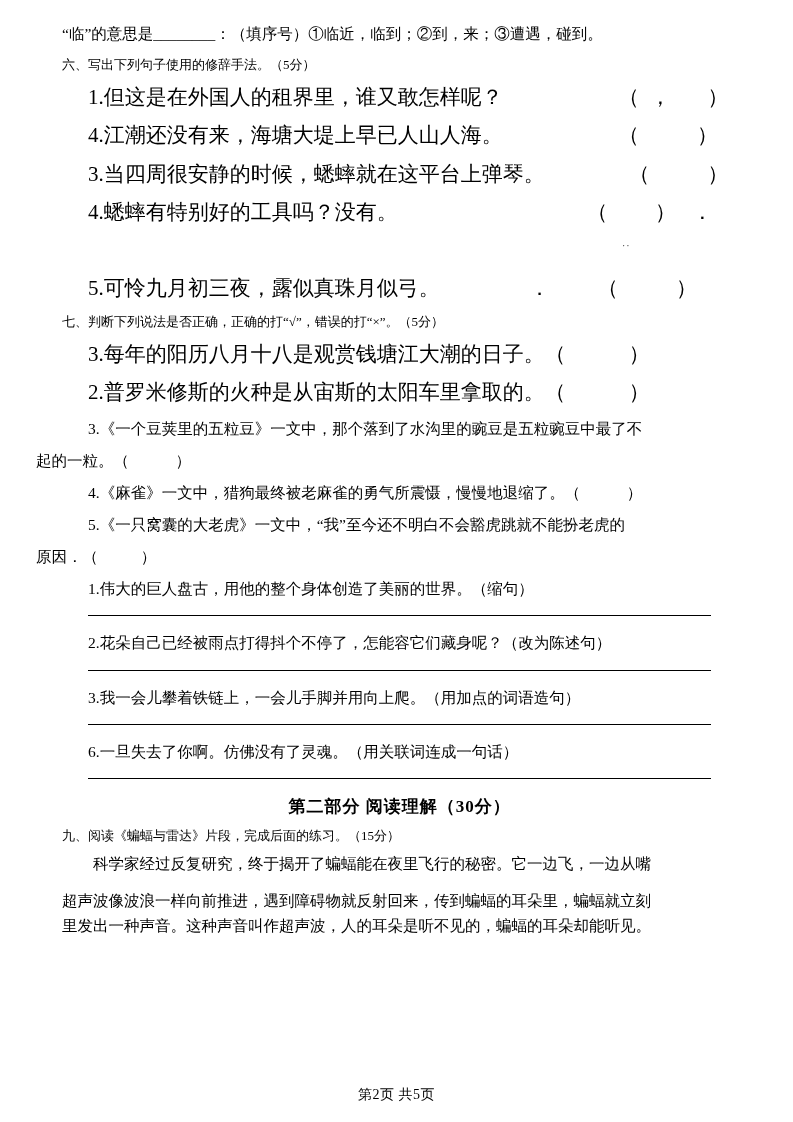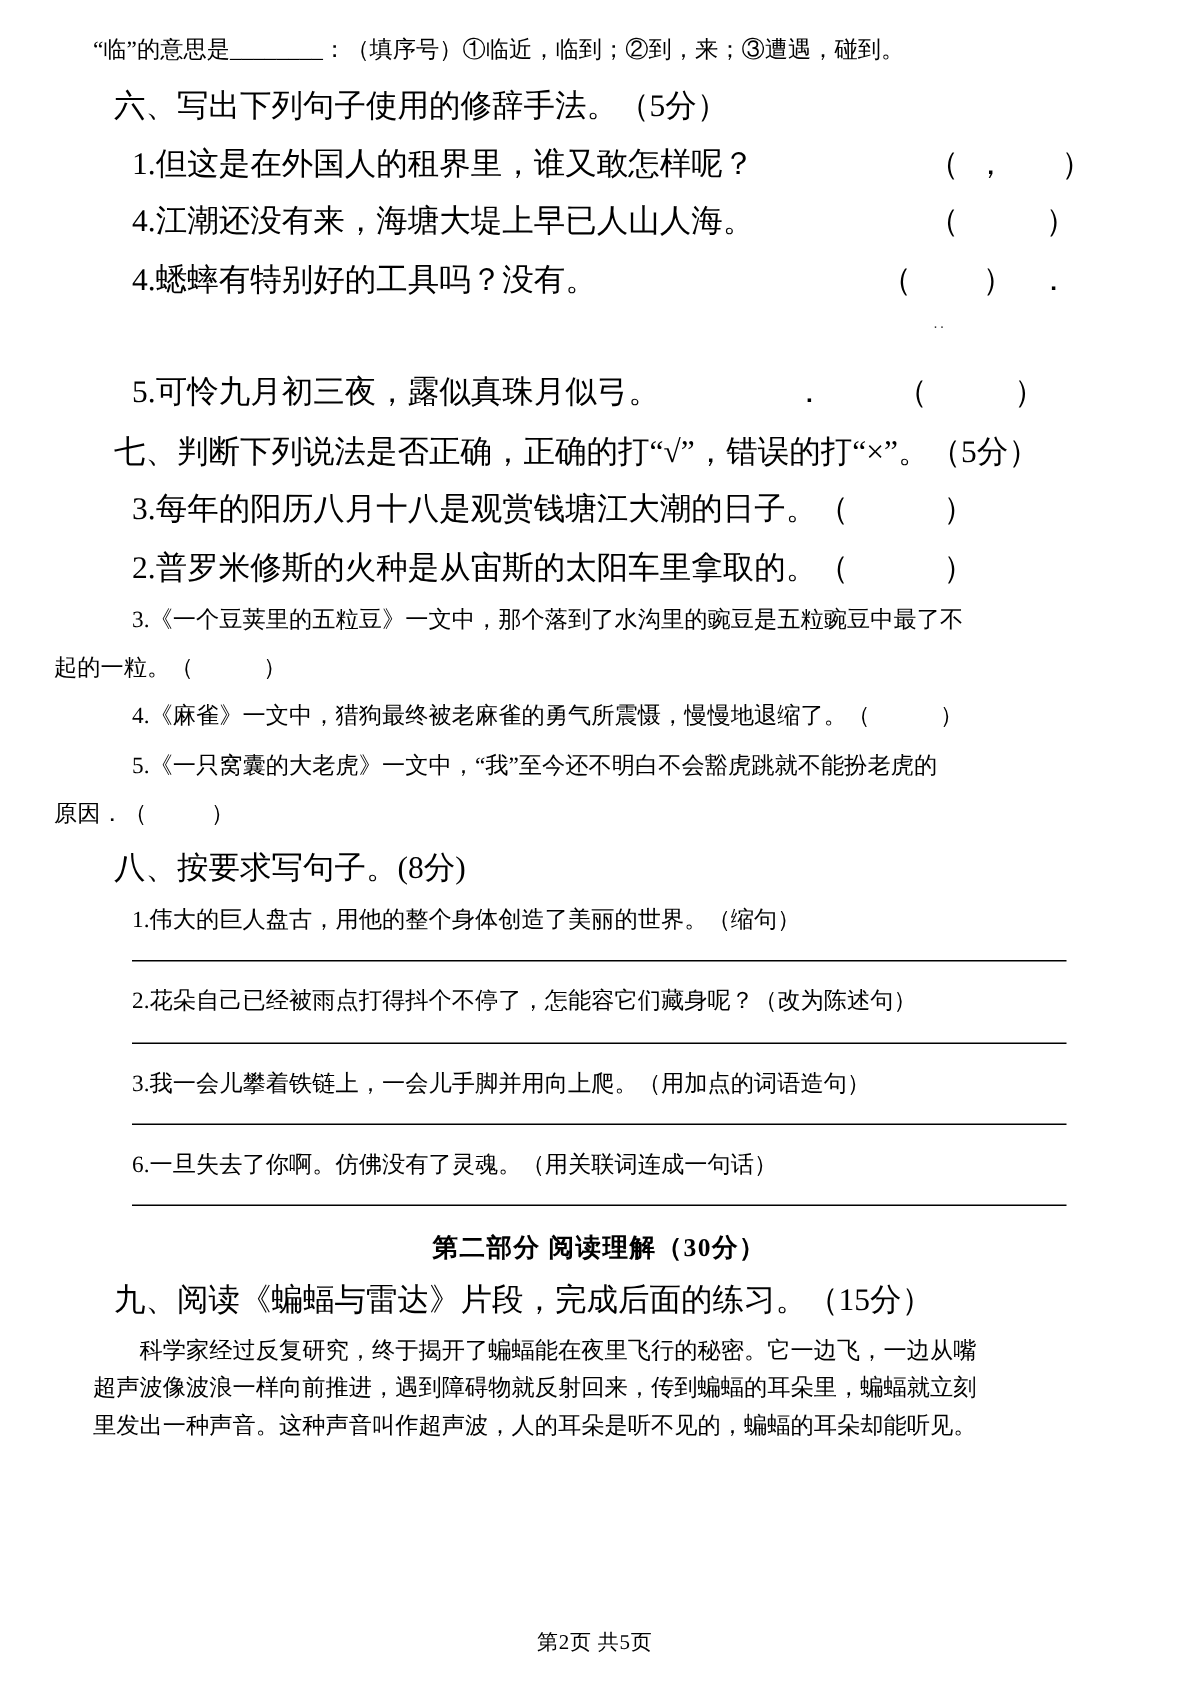--- a/index.html
+++ b/index.html
@@ -25,26 +25,25 @@
   .content {
     padding: 22px 56px 0 62px;
   }
   .top-line {
     font-size: 15.5px;
     line-height: 1.5;
     margin-bottom: 10px;
     white-space: pre-wrap;
   }
   .section-head {
-    font-size: 21px;
+    font-size: 13px;
     line-height: 1.5;
     margin-top: 8px;
     margin-bottom: 4px;
     white-space: pre-wrap;
-    margin-left: 14px;
   }
   .item {
     font-size: 21px;
     line-height: 1.5;
     margin: 7px 0 7px 26px;
     white-space: pre-wrap;
   }
   .item-wide {
     font-size: 15.5px;
     line-height: 1.62;
@@ -63,21 +62,21 @@
   .part-title {
     text-align: center;
     font-size: 17px;
     font-weight: bold;
     letter-spacing: 1px;
     margin: 16px 0 8px 0;
   }
   .para {
     font-size: 15.5px;
     line-height: 1.62;
-    margin: 6px 0 0 0;
+    margin: 6px 0 12px 0;
     text-indent: 31px;
     white-space: pre-wrap;
   }
   .para-cont {
     font-size: 15.5px;
     line-height: 1.62;
     margin: 0;
     text-indent: 0;
     white-space: pre-wrap;
   }
@@ -101,36 +100,36 @@
 <body>
 
 <div class="page">
   <div class="content">
 
     <div class="top-line">“临”的意思是________：（填序号）①临近，临到；②到，来；③遭遇，碰到。</div>
 
     <div class="section-head">六、写出下列句子使用的修辞手法。（5分）</div>
     <div class="item">1.但这是在外国人的租界里，谁又敢怎样呢？                      （  ，       ）</div>
     <div class="item">4.江潮还没有来，海塘大堤上早已人山人海。                      （           ）</div>
+    <div class="item">3.当四周很安静的时候，蟋蟀就在这平台上弹琴。                （           ）</div>
     <div class="item">4.蟋蟀有特别好的工具吗？没有。                                    （         ）   ．</div>
     <div style="position:relative;height:30px;">
       <span class="tiny-mark" style="left:560px;top:4px;">··</span>
     </div>
     <div class="item">5.可怜九月初三夜，露似真珠月似弓。                 ．         （           ）</div>
 
     <div class="section-head">七、判断下列说法是否正确，正确的打“√”，错误的打“×”。（5分）</div>
     <div class="item">3.每年的阳历八月十八是观赏钱塘江大潮的日子。（            ）</div>
     <div class="item">2.普罗米修斯的火种是从宙斯的太阳车里拿取的。（            ）</div>
     <div class="item-wide">3.《一个豆荚里的五粒豆》一文中，那个落到了水沟里的豌豆是五粒豌豆中最了不</div>
     <div class="item-wide hang-second">起的一粒。（            ）</div>
     <div class="item-wide">4.《麻雀》一文中，猎狗最终被老麻雀的勇气所震慑，慢慢地退缩了。（            ）</div>
     <div class="item-wide">5.《一只窝囊的大老虎》一文中，“我”至今还不明白不会豁虎跳就不能扮老虎的</div>
     <div class="item-wide hang-second">原因．（           ）</div>
 
-    <div class="section-head">八、按要求写句子。(8分)</div>
 
     <div class="item-wide">1.伟大的巨人盘古，用他的整个身体创造了美丽的世界。（缩句）</div>
     <hr class="blank-rule">
 
     <div class="item-wide">2.花朵自己已经被雨点打得抖个不停了，怎能容它们藏身呢？（改为陈述句）</div>
     <hr class="blank-rule">
 
     <div class="item-wide">3.我一会儿攀着铁链上，一会儿手脚并用向上爬。（用加点的词语造句）</div>
     <hr class="blank-rule">
 

